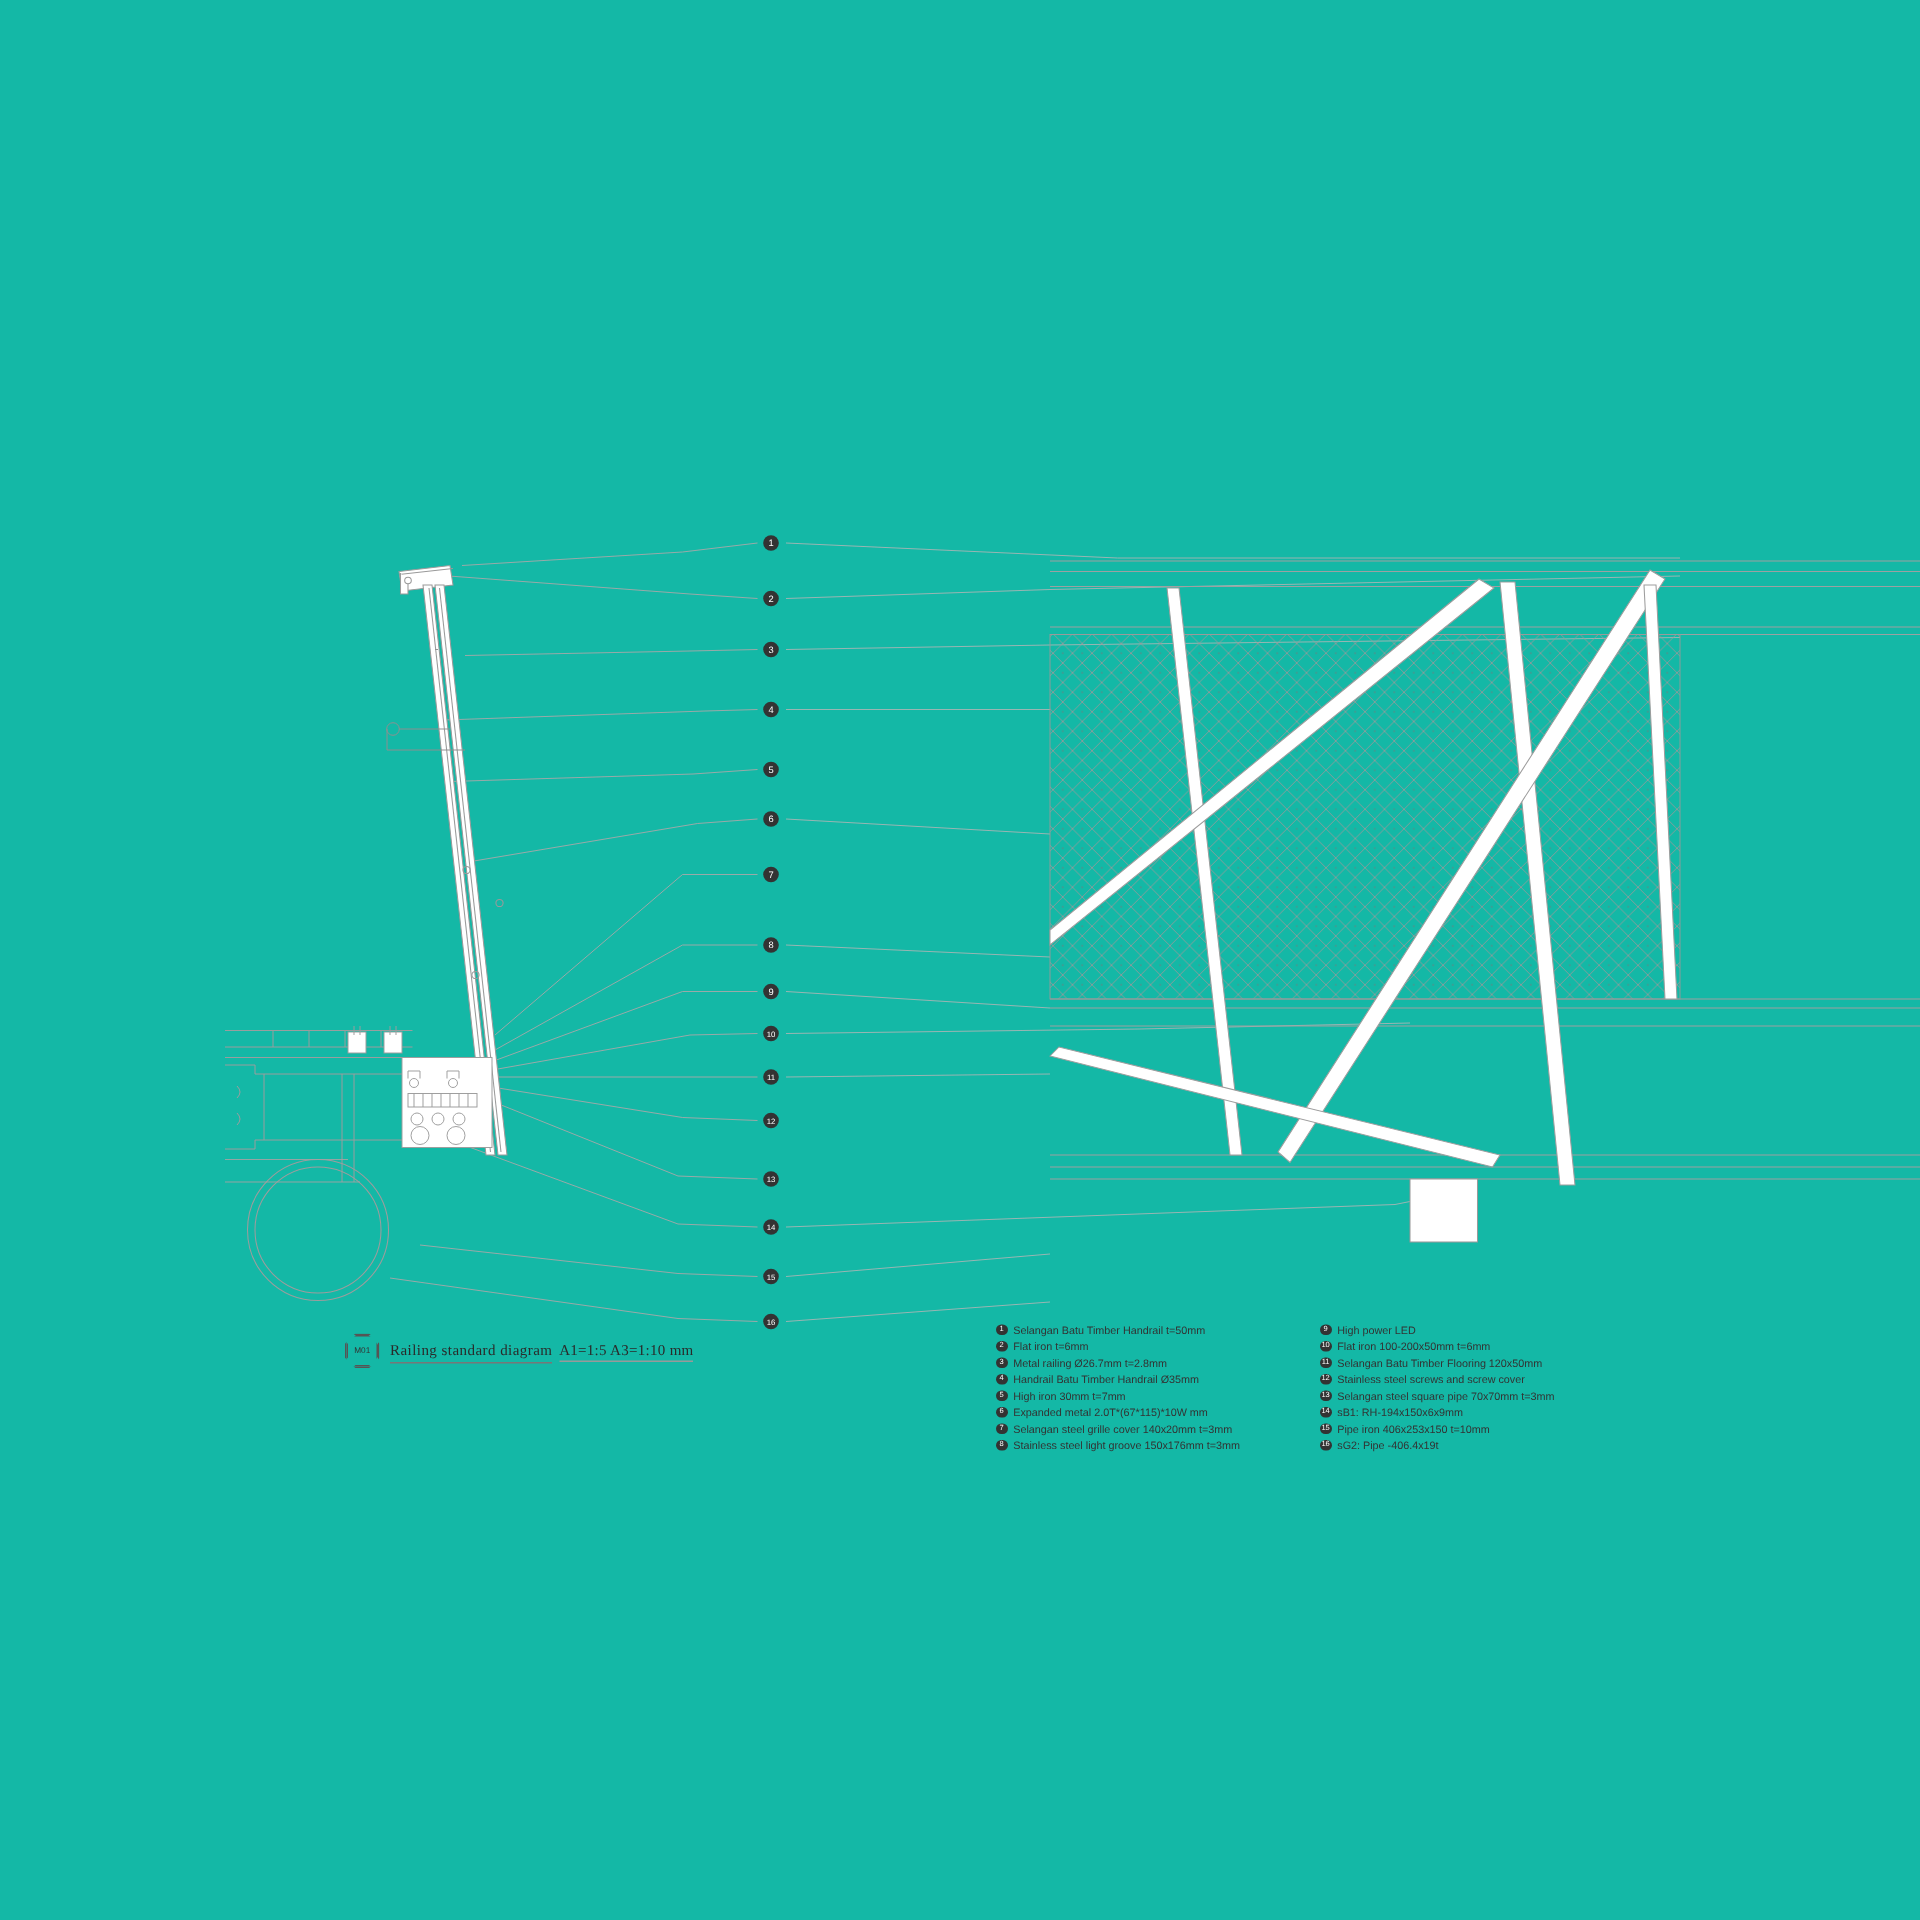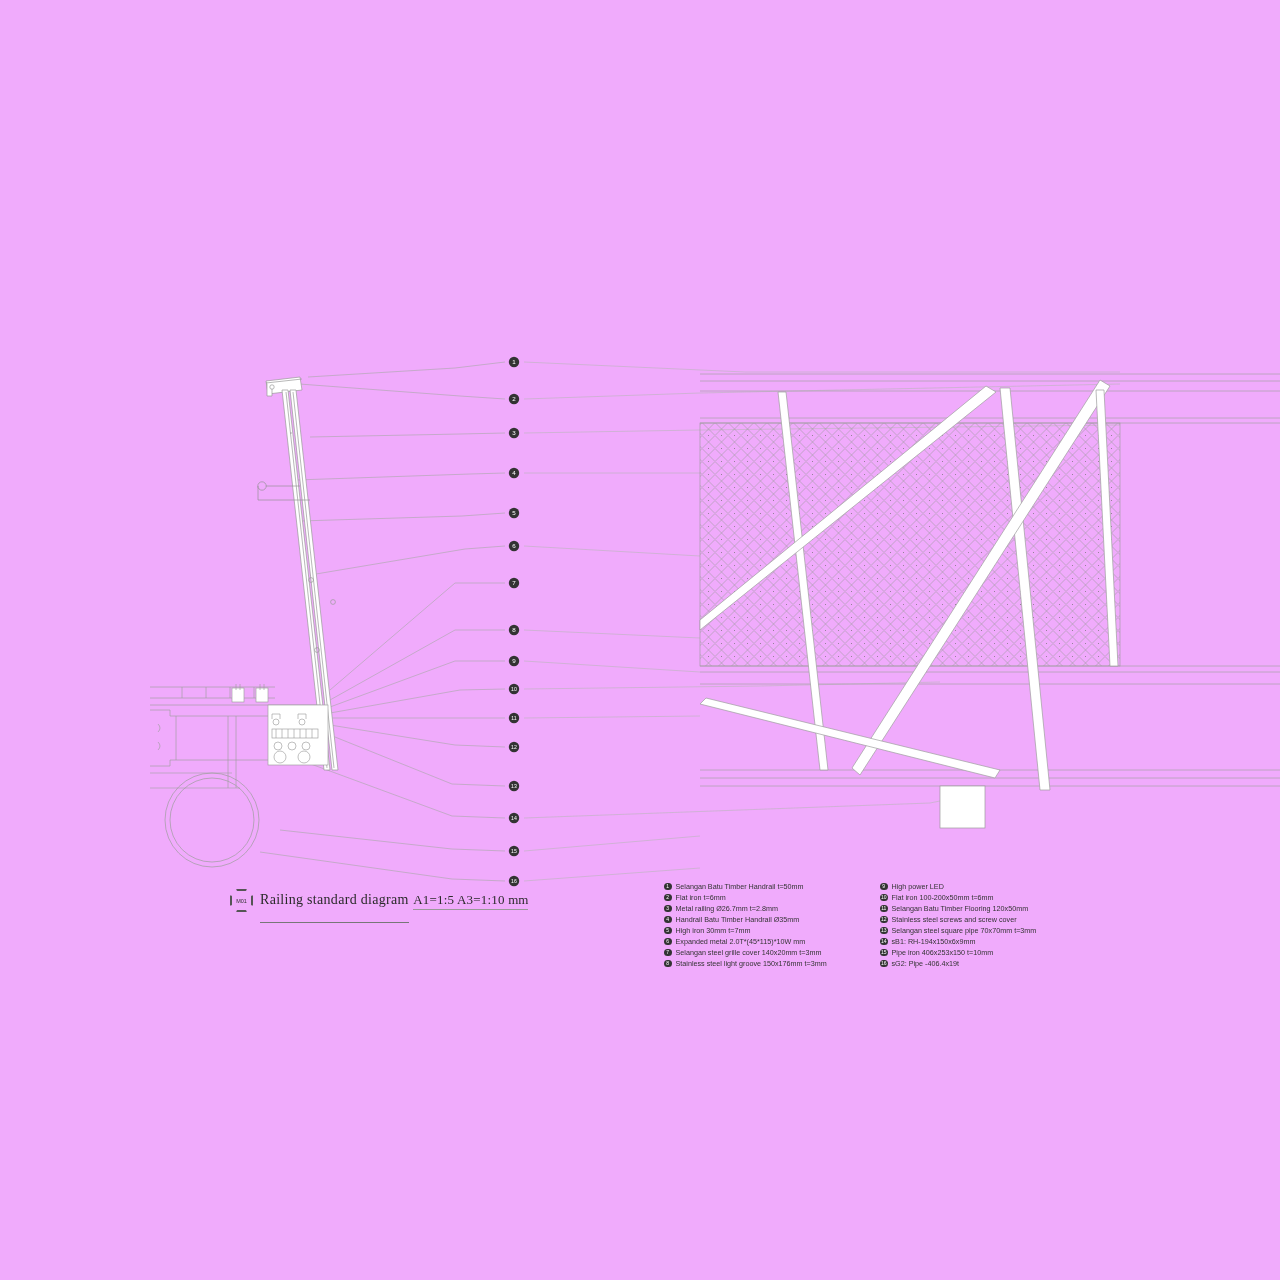--- a/index.html
+++ b/index.html
@@ -12,21 +12,21 @@
     height: 1280px;
     position: relative;
     font-family: "Liberation Sans", sans-serif;
     overflow: hidden;
   }
   #sheet {
     position: absolute;
     left: 0; top: 0;
     width: 1280px;
     height: 1280px;
-    background: #f0abfc;
+    background: #14b8a6;
   }
   svg.drawing {
     position: absolute;
     left: 0; top: 0;
     width: 1280px;
     height: 1280px;
   }
   .legend {
     position: absolute;
     font-family: "Liberation Sans", sans-serif;
@@ -85,30 +85,30 @@
     position: absolute;
     left: 0; top: 0; right: 0; bottom: 0;
     border: 0.7px solid #555;
     clip-path: polygon(30% 0%, 70% 0%, 100% 30%, 100% 70%, 70% 100%, 30% 100%, 0% 70%, 0% 30%);
   }
   .tb-texts {
     margin-left: 7px;
     padding-top: 1px;
   }
   .tb-title {
-    font-size: 14px;
+    font-size: 10px;
     font-family: "Liberation Serif", serif;
     color: #2a2a2a;
     letter-spacing: 0.3px;
     border-bottom: 0.6px solid #777;
-    padding-bottom: 14px;
+    padding-bottom: 2px;
     display: inline-block;
   }
   .tb-scale {
-    font-size: 13px;
+    font-size: 10px;
     font-family: "Liberation Serif", serif;
     color: #2a2a2a;
     margin-top: 2px;
     letter-spacing: 0.2px;
     border-bottom: 0.6px solid #999;
     display: inline-block;
     padding-bottom: 1px;
   }
   .tb-scale .unit { letter-spacing: 0; }
 </style>
@@ -350,21 +350,21 @@
     <div class="legend-row">
         <span class="legend-marker">4</span>
         <span class="legend-text">Handrail Batu Timber Handrail  Ø35mm</span>
       </div>
     <div class="legend-row">
         <span class="legend-marker">5</span>
         <span class="legend-text">High iron  30mm t=7mm</span>
       </div>
     <div class="legend-row">
         <span class="legend-marker">6</span>
-        <span class="legend-text">Expanded metal  2.0T*(45*115)*10W mm</span>
+        <span class="legend-text">Expanded metal  2.0T*(67*115)*10W mm</span>
       </div>
     <div class="legend-row">
         <span class="legend-marker">7</span>
         <span class="legend-text">Selangan steel grille cover  140x20mm t=3mm</span>
       </div>
     <div class="legend-row">
         <span class="legend-marker">8</span>
         <span class="legend-text">Stainless steel light groove  150x176mm t=3mm</span>
       </div>
   </div>

